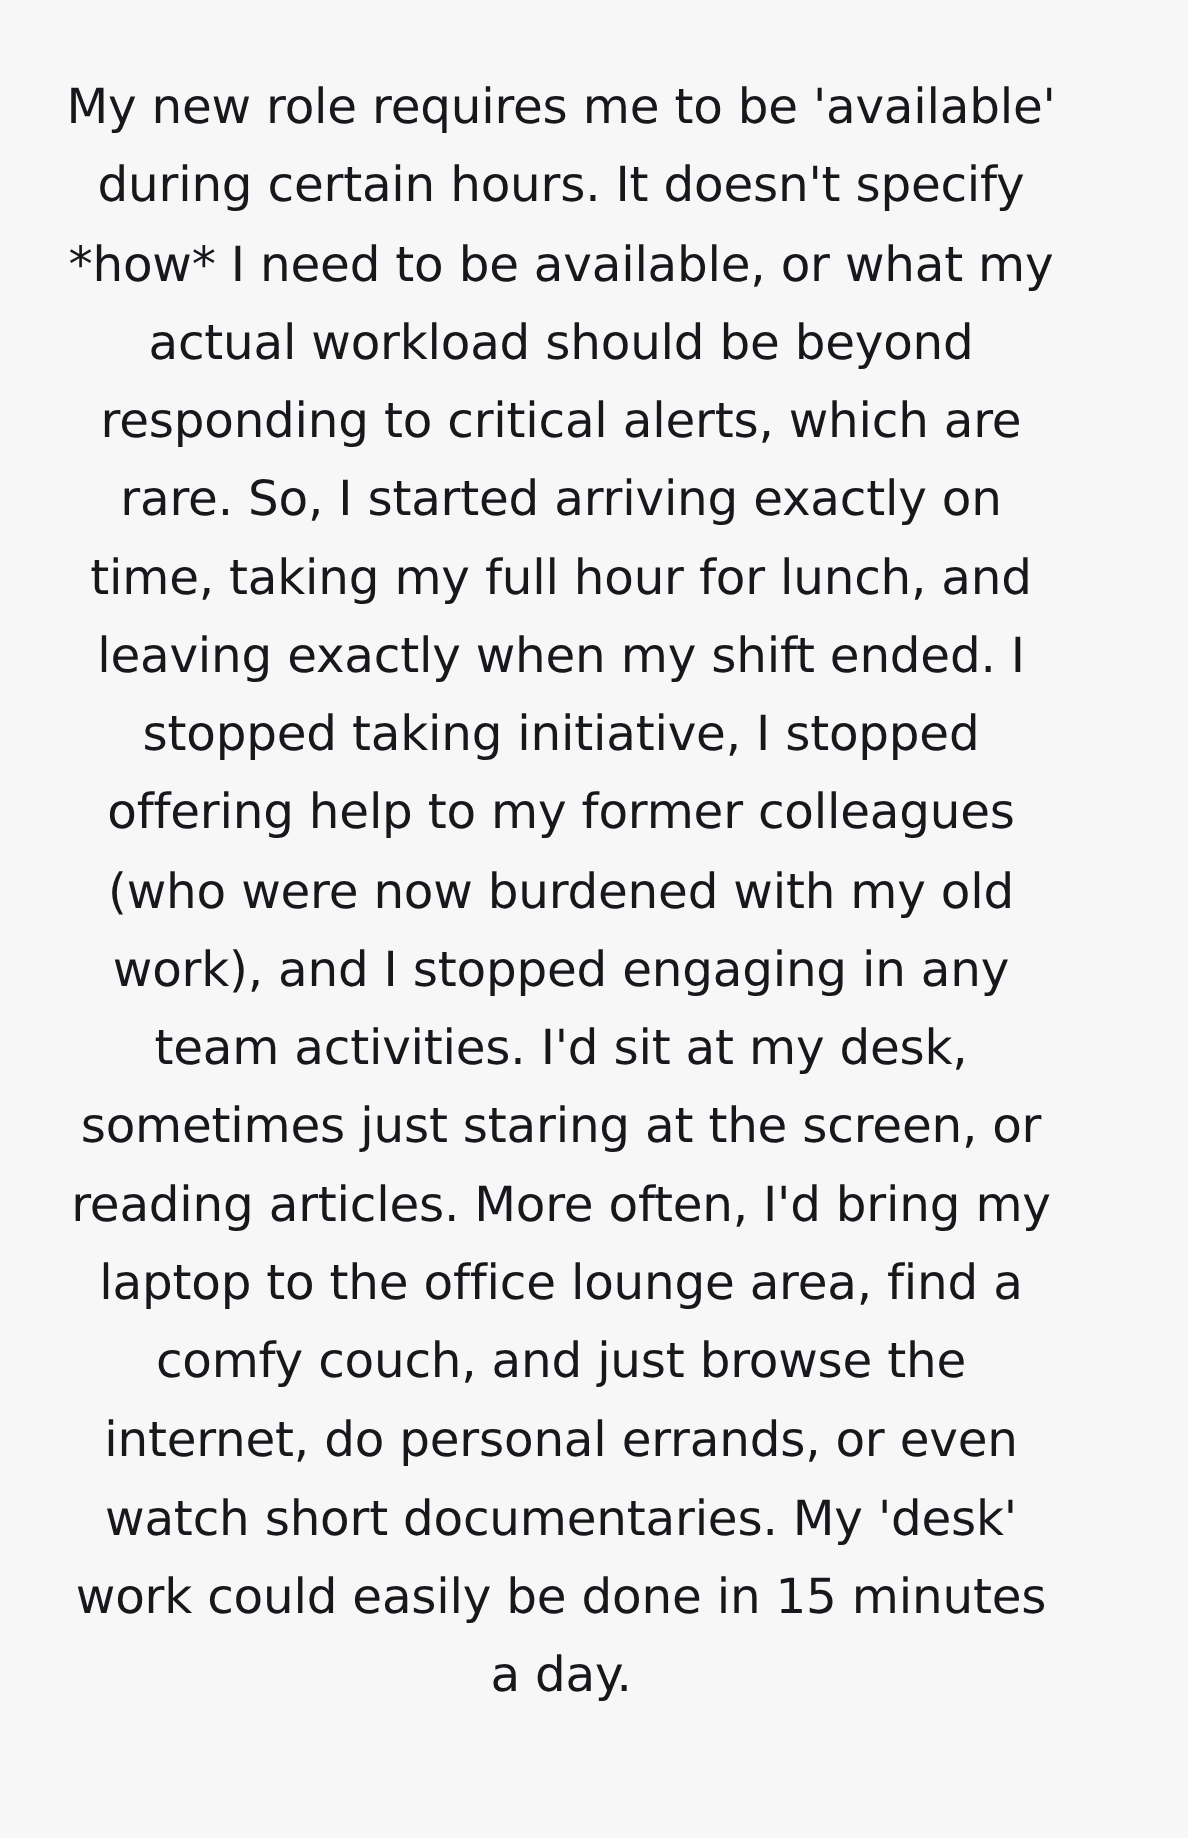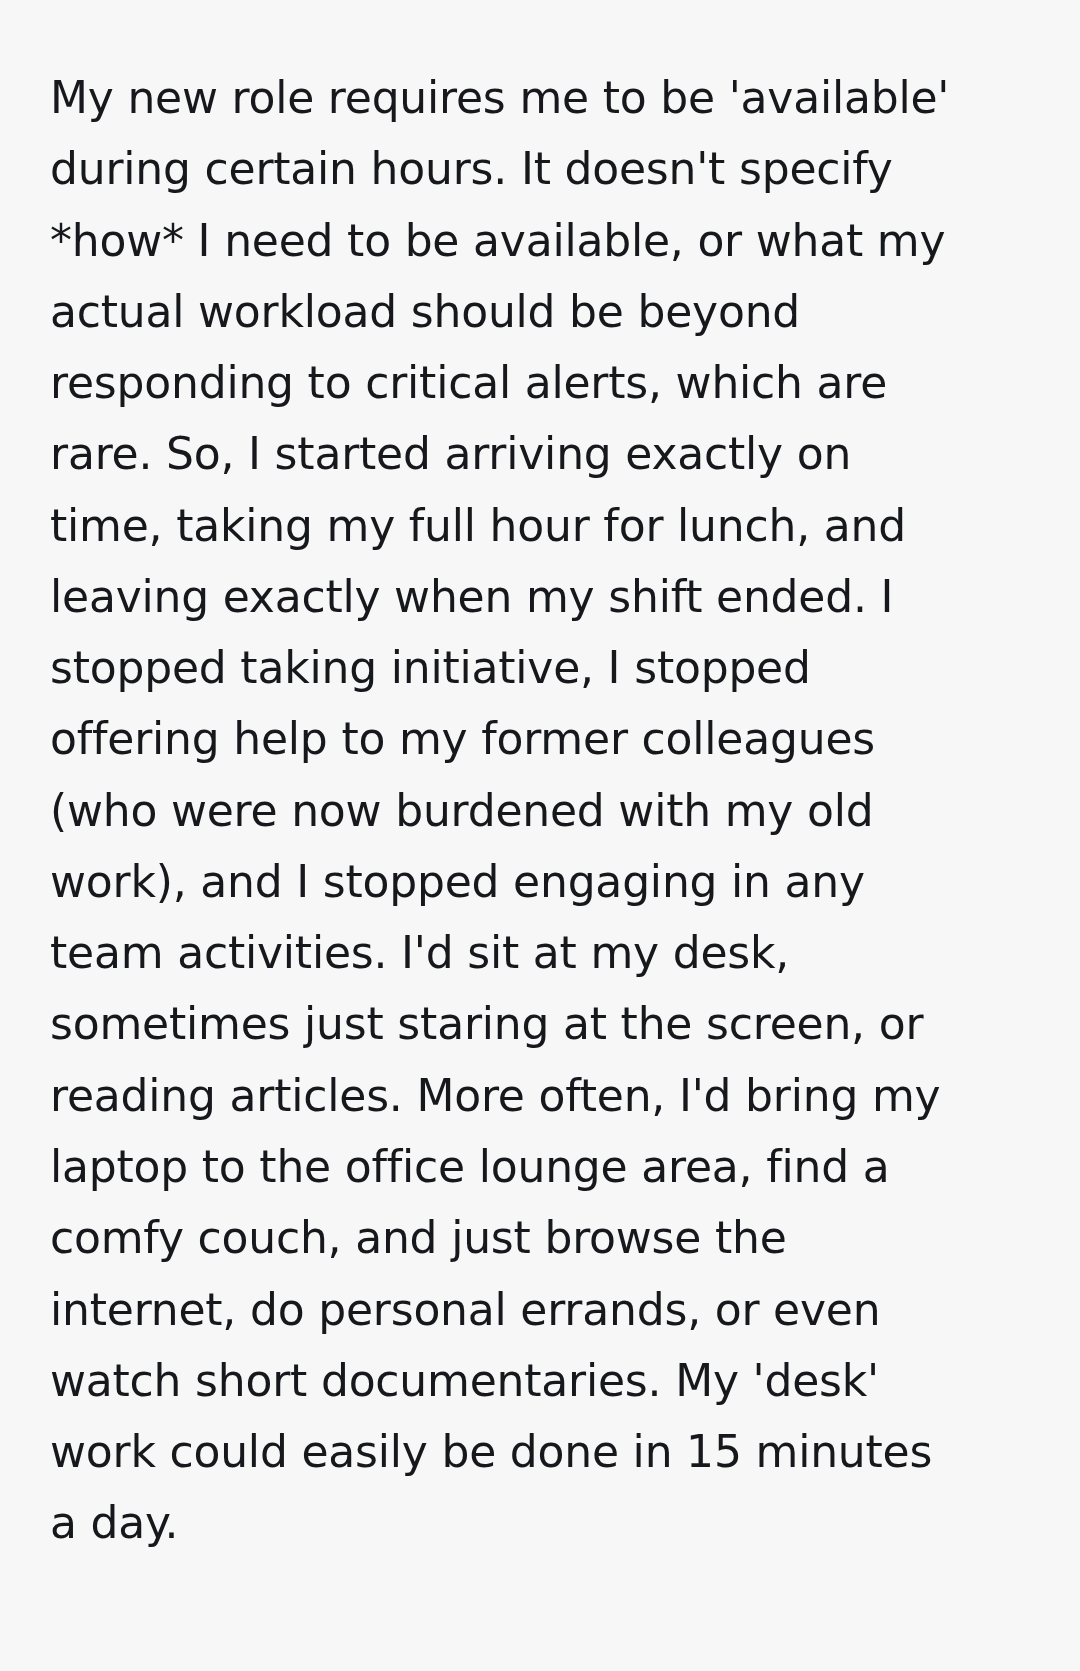--- a/index.html
+++ b/index.html
@@ -21,20 +21,21 @@
   }
   .body-text {
     font-family: "DejaVu Sans", sans-serif;
     font-size: 44px;
     line-height: 1.62;
     color: #16181c;
     letter-spacing: -0.2px;
     font-weight: 400;
     white-space: pre-wrap;
     word-wrap: break-word;
+    text-align: center;
   }
 </style>
 </head>
 <body>
 
 <div class="page">
   <p class="body-text">My new role requires me to be 'available' during certain hours. It doesn't specify *how* I need to be available, or what my actual workload should be beyond responding to critical alerts, which are rare. So, I started arriving exactly on time, taking my full hour for lunch, and leaving exactly when my shift ended. I stopped taking initiative, I stopped offering help to my former colleagues (who were now burdened with my old work), and I stopped engaging in any team activities. I'd sit at my desk, sometimes just staring at the screen, or reading articles. More often, I'd bring my laptop to the office lounge area, find a comfy couch, and just browse the internet, do personal errands, or even watch short documentaries. My 'desk' work could easily be done in 15 minutes a day.</p>
 </div>
 
 </body></html>

